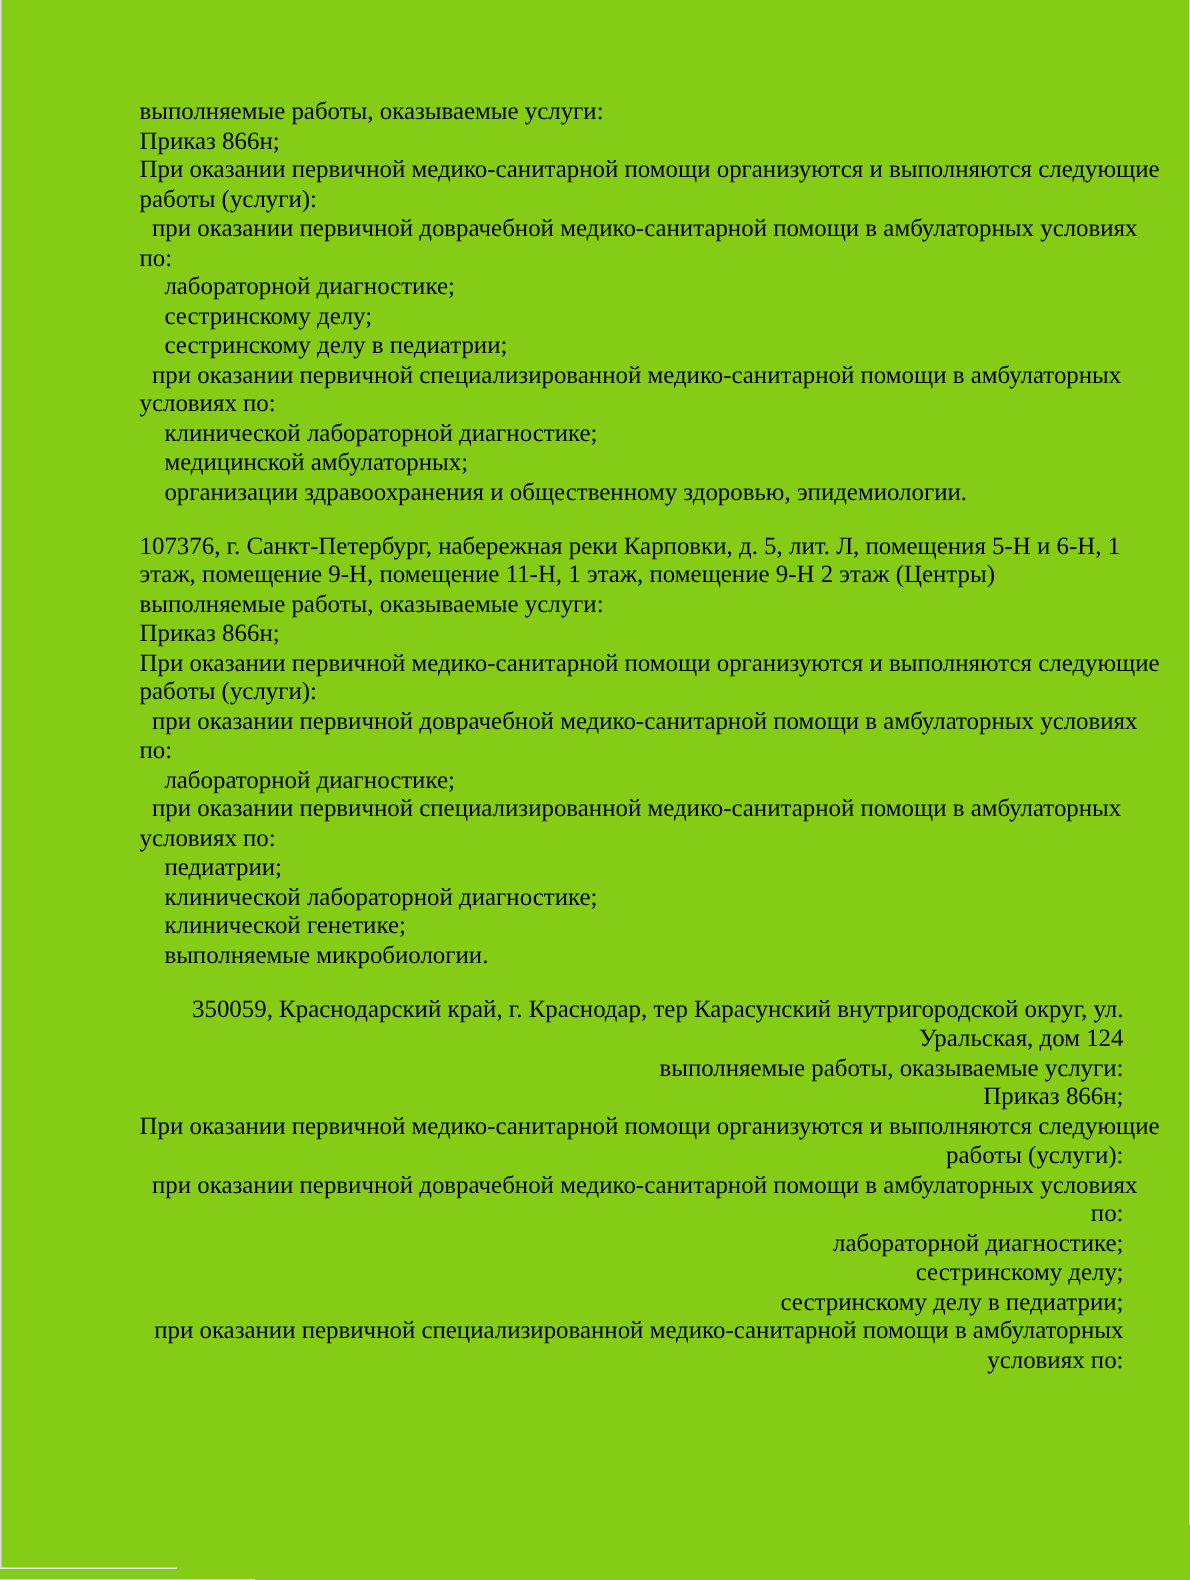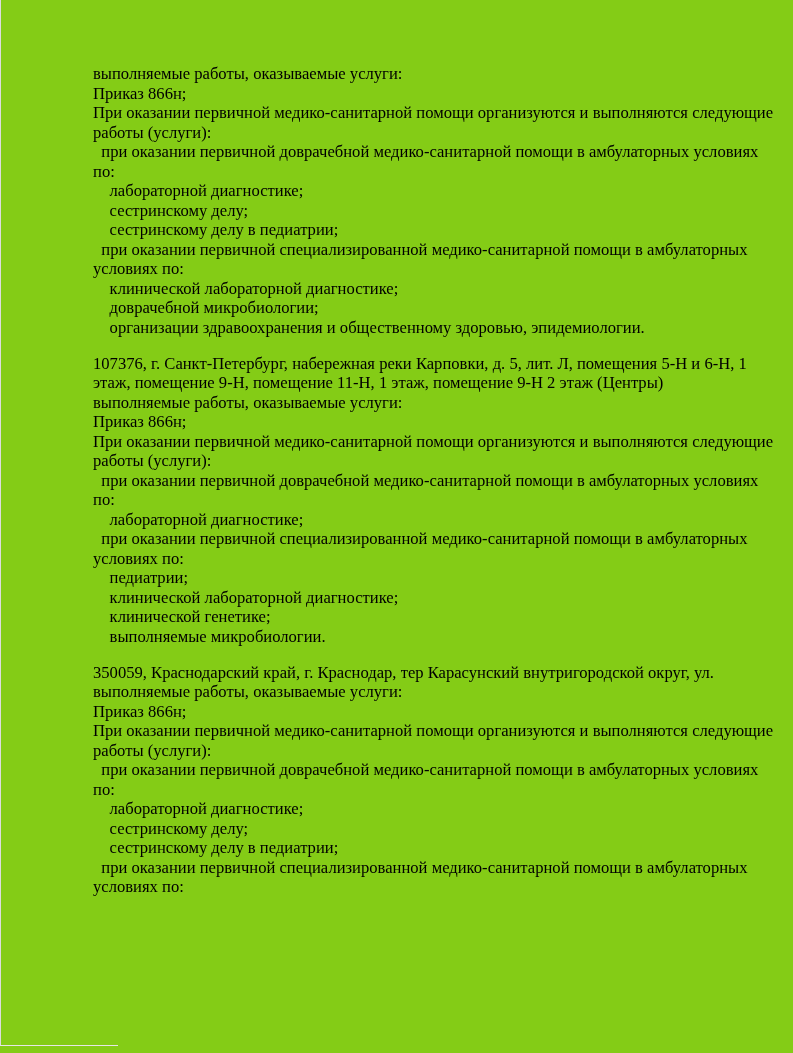--- a/index.html
+++ b/index.html
@@ -40,20 +40,21 @@
     font-family: "Liberation Serif", "DejaVu Serif", serif;
     font-size: 16.6px;
     line-height: 19.5px;
     font-weight: 400;
   }
   .block {
     margin: 0 0 16.5px 0;
   }
   .block:last-child {
     margin-bottom: 16px;
+    text-align: right;
   }
   .line {
     white-space: pre;       
     min-height: 19.5px;
   }
 </style>
 </head>
 <body>
 
 <div class="page">
@@ -66,21 +67,21 @@
         <div class="line">При оказании первичной медико-санитарной помощи организуются и выполняются следующие</div>
         <div class="line">работы (услуги):</div>
         <div class="line">  при оказании первичной доврачебной медико-санитарной помощи в амбулаторных условиях</div>
         <div class="line">по:</div>
         <div class="line">    лабораторной диагностике;</div>
         <div class="line">    сестринскому делу;</div>
         <div class="line">    сестринскому делу в педиатрии;</div>
         <div class="line">  при оказании первичной специализированной медико-санитарной помощи в амбулаторных</div>
         <div class="line">условиях по:</div>
         <div class="line">    клинической лабораторной диагностике;</div>
-        <div class="line">    доврачебной микробиологии;</div>
+        <div class="line">    медицинской амбулаторных;</div>
         <div class="line">    организации здравоохранения и общественному здоровью, эпидемиологии.</div>
       </div>
       <div class="block">
         <div class="line">107376, г. Санкт-Петербург, набережная реки Карповки, д. 5, лит. Л, помещения 5-Н и 6-Н, 1</div>
         <div class="line">этаж, помещение 9-Н, помещение 11-Н, 1 этаж, помещение 9-Н 2 этаж (Центры)</div>
         <div class="line">выполняемые работы, оказываемые услуги:</div>
         <div class="line">Приказ 866н;</div>
         <div class="line">При оказании первичной медико-санитарной помощи организуются и выполняются следующие</div>
         <div class="line">работы (услуги):</div>
         <div class="line">  при оказании первичной доврачебной медико-санитарной помощи в амбулаторных условиях</div>
@@ -88,20 +89,21 @@
         <div class="line">    лабораторной диагностике;</div>
         <div class="line">  при оказании первичной специализированной медико-санитарной помощи в амбулаторных</div>
         <div class="line">условиях по:</div>
         <div class="line">    педиатрии;</div>
         <div class="line">    клинической лабораторной диагностике;</div>
         <div class="line">    клинической генетике;</div>
         <div class="line">    выполняемые микробиологии.</div>
       </div>
       <div class="block">
         <div class="line">350059, Краснодарский край, г. Краснодар, тер Карасунский внутригородской округ, ул.</div>
+        <div class="line">Уральская, дом 124</div>
         <div class="line">выполняемые работы, оказываемые услуги:</div>
         <div class="line">Приказ 866н;</div>
         <div class="line">При оказании первичной медико-санитарной помощи организуются и выполняются следующие</div>
         <div class="line">работы (услуги):</div>
         <div class="line">  при оказании первичной доврачебной медико-санитарной помощи в амбулаторных условиях</div>
         <div class="line">по:</div>
         <div class="line">    лабораторной диагностике;</div>
         <div class="line">    сестринскому делу;</div>
         <div class="line">    сестринскому делу в педиатрии;</div>
         <div class="line">  при оказании первичной специализированной медико-санитарной помощи в амбулаторных</div>

